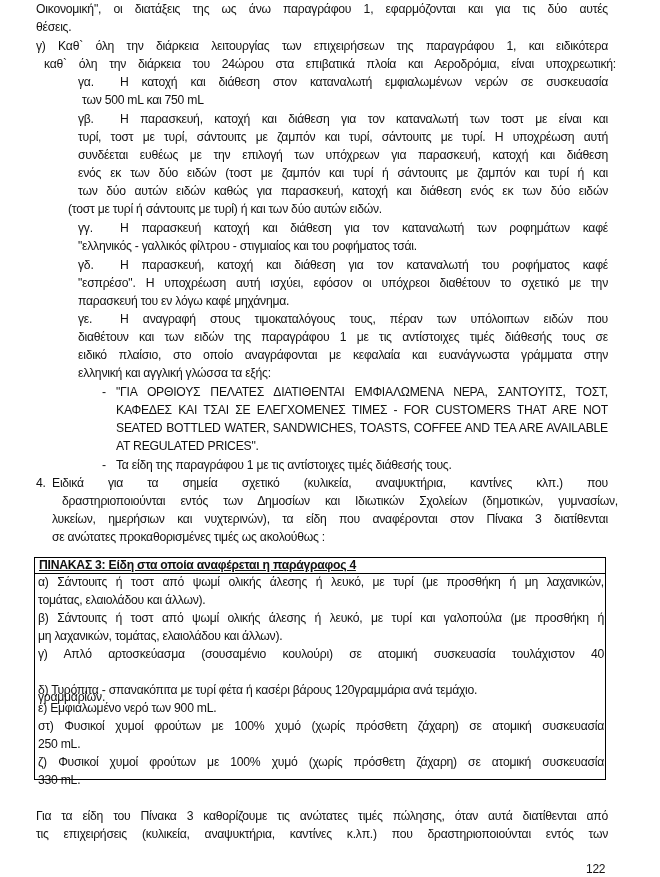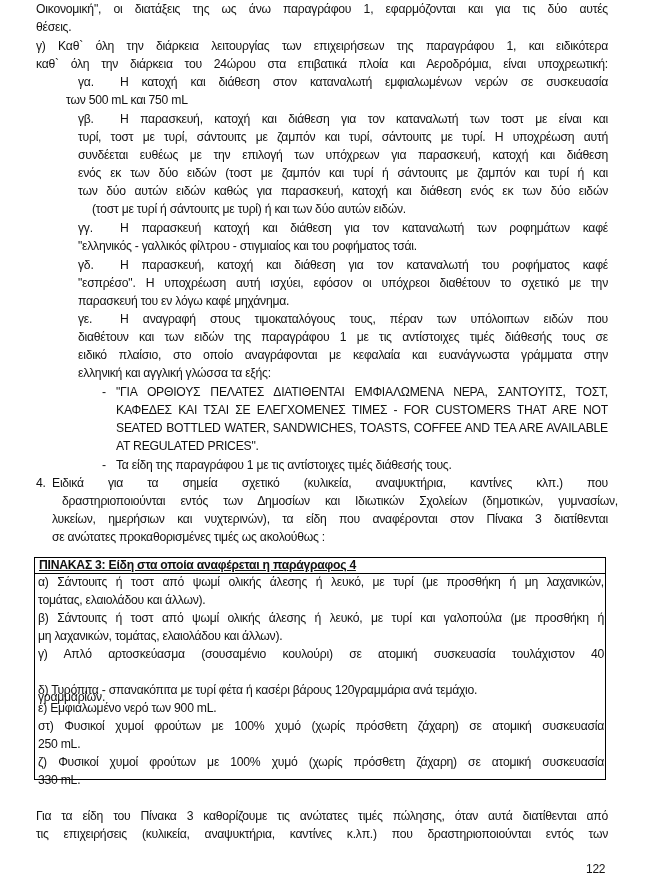--- a/index.html
+++ b/index.html
@@ -24,33 +24,33 @@
   }
   .page-num { position: absolute; left: 586px; top: 862px; font-size: 12px; }
 </style>
 </head>
 <body>
 
 <div class="line just" style="left:36px;top:0px;width:572px">Οικονομική", οι διατάξεις της ως άνω παραγράφου 1, εφαρμόζονται και για τις δύο αυτές</div>
 <div class="line" style="left:36px;top:18px">θέσεις.</div>
 
 <div class="line just" style="left:36px;top:37px;width:572px">γ) Καθ` όλη την διάρκεια λειτουργίας των επιχειρήσεων της παραγράφου 1, και ειδικότερα</div>
-<div class="line just" style="left:36px;top:55px;width:572px">καθ` όλη την διάρκεια του 24ώρου στα επιβατικά πλοία και Αεροδρόμια, είναι υποχρεωτική:</div>
+<div class="line just" style="left:44px;top:55px;width:572px">καθ` όλη την διάρκεια του 24ώρου στα επιβατικά πλοία και Αεροδρόμια, είναι υποχρεωτική:</div>
 
 <div class="line" style="left:78px;top:73px">γα.</div>
 <div class="line just" style="left:120px;top:73px;width:488px">Η κατοχή και διάθεση στον καταναλωτή εμφιαλωμένων νερών σε συσκευασία</div>
-<div class="line" style="left:66px;top:91px">των 500 mL και 750 mL</div>
+<div class="line" style="left:82px;top:91px">των 500 mL και 750 mL</div>
 
 <div class="line" style="left:78px;top:110px">γβ.</div>
 <div class="line just" style="left:120px;top:110px;width:488px">Η παρασκευή, κατοχή και διάθεση για τον καταναλωτή των τοστ με είναι και</div>
 <div class="line just" style="left:78px;top:128px;width:530px">τυρί, τοστ με τυρί, σάντουιτς με ζαμπόν και τυρί, σάντουιτς με τυρί. Η υποχρέωση αυτή</div>
 <div class="line just" style="left:78px;top:146px;width:530px">συνδέεται ευθέως με την επιλογή των υπόχρεων για παρασκευή, κατοχή και διάθεση</div>
 <div class="line just" style="left:78px;top:164px;width:530px">ενός εκ των δύο ειδών (τοστ με ζαμπόν και τυρί ή σάντουιτς με ζαμπόν και τυρί ή και</div>
 <div class="line just" style="left:78px;top:182px;width:530px">των δύο αυτών ειδών καθώς για παρασκευή, κατοχή και διάθεση ενός εκ των δύο ειδών</div>
-<div class="line" style="left:92px;top:200px">(τοστ με τυρί ή σάντουιτς με τυρί) ή και των δύο αυτών ειδών.</div>
+<div class="line" style="left:68px;top:200px">(τοστ με τυρί ή σάντουιτς με τυρί) ή και των δύο αυτών ειδών.</div>
 
 <div class="line" style="left:78px;top:219px">γγ.</div>
 <div class="line just" style="left:120px;top:219px;width:488px">Η παρασκευή κατοχή και διάθεση για τον καταναλωτή των ροφημάτων καφέ</div>
 <div class="line" style="left:78px;top:237px">"ελληνικός - γαλλικός φίλτρου - στιγμιαίος και του ροφήματος τσάι.</div>
 
 <div class="line" style="left:78px;top:256px">γδ.</div>
 <div class="line just" style="left:120px;top:256px;width:488px">Η παρασκευή, κατοχή και διάθεση για τον καταναλωτή του ροφήματος καφέ</div>
 <div class="line just" style="left:78px;top:274px;width:530px">"εσπρέσο". Η υποχρέωση αυτή ισχύει, εφόσον οι υπόχρεοι διαθέτουν το σχετικό με την</div>
 <div class="line" style="left:78px;top:292px">παρασκευή του εν λόγω καφέ μηχάνημα.</div>
 

